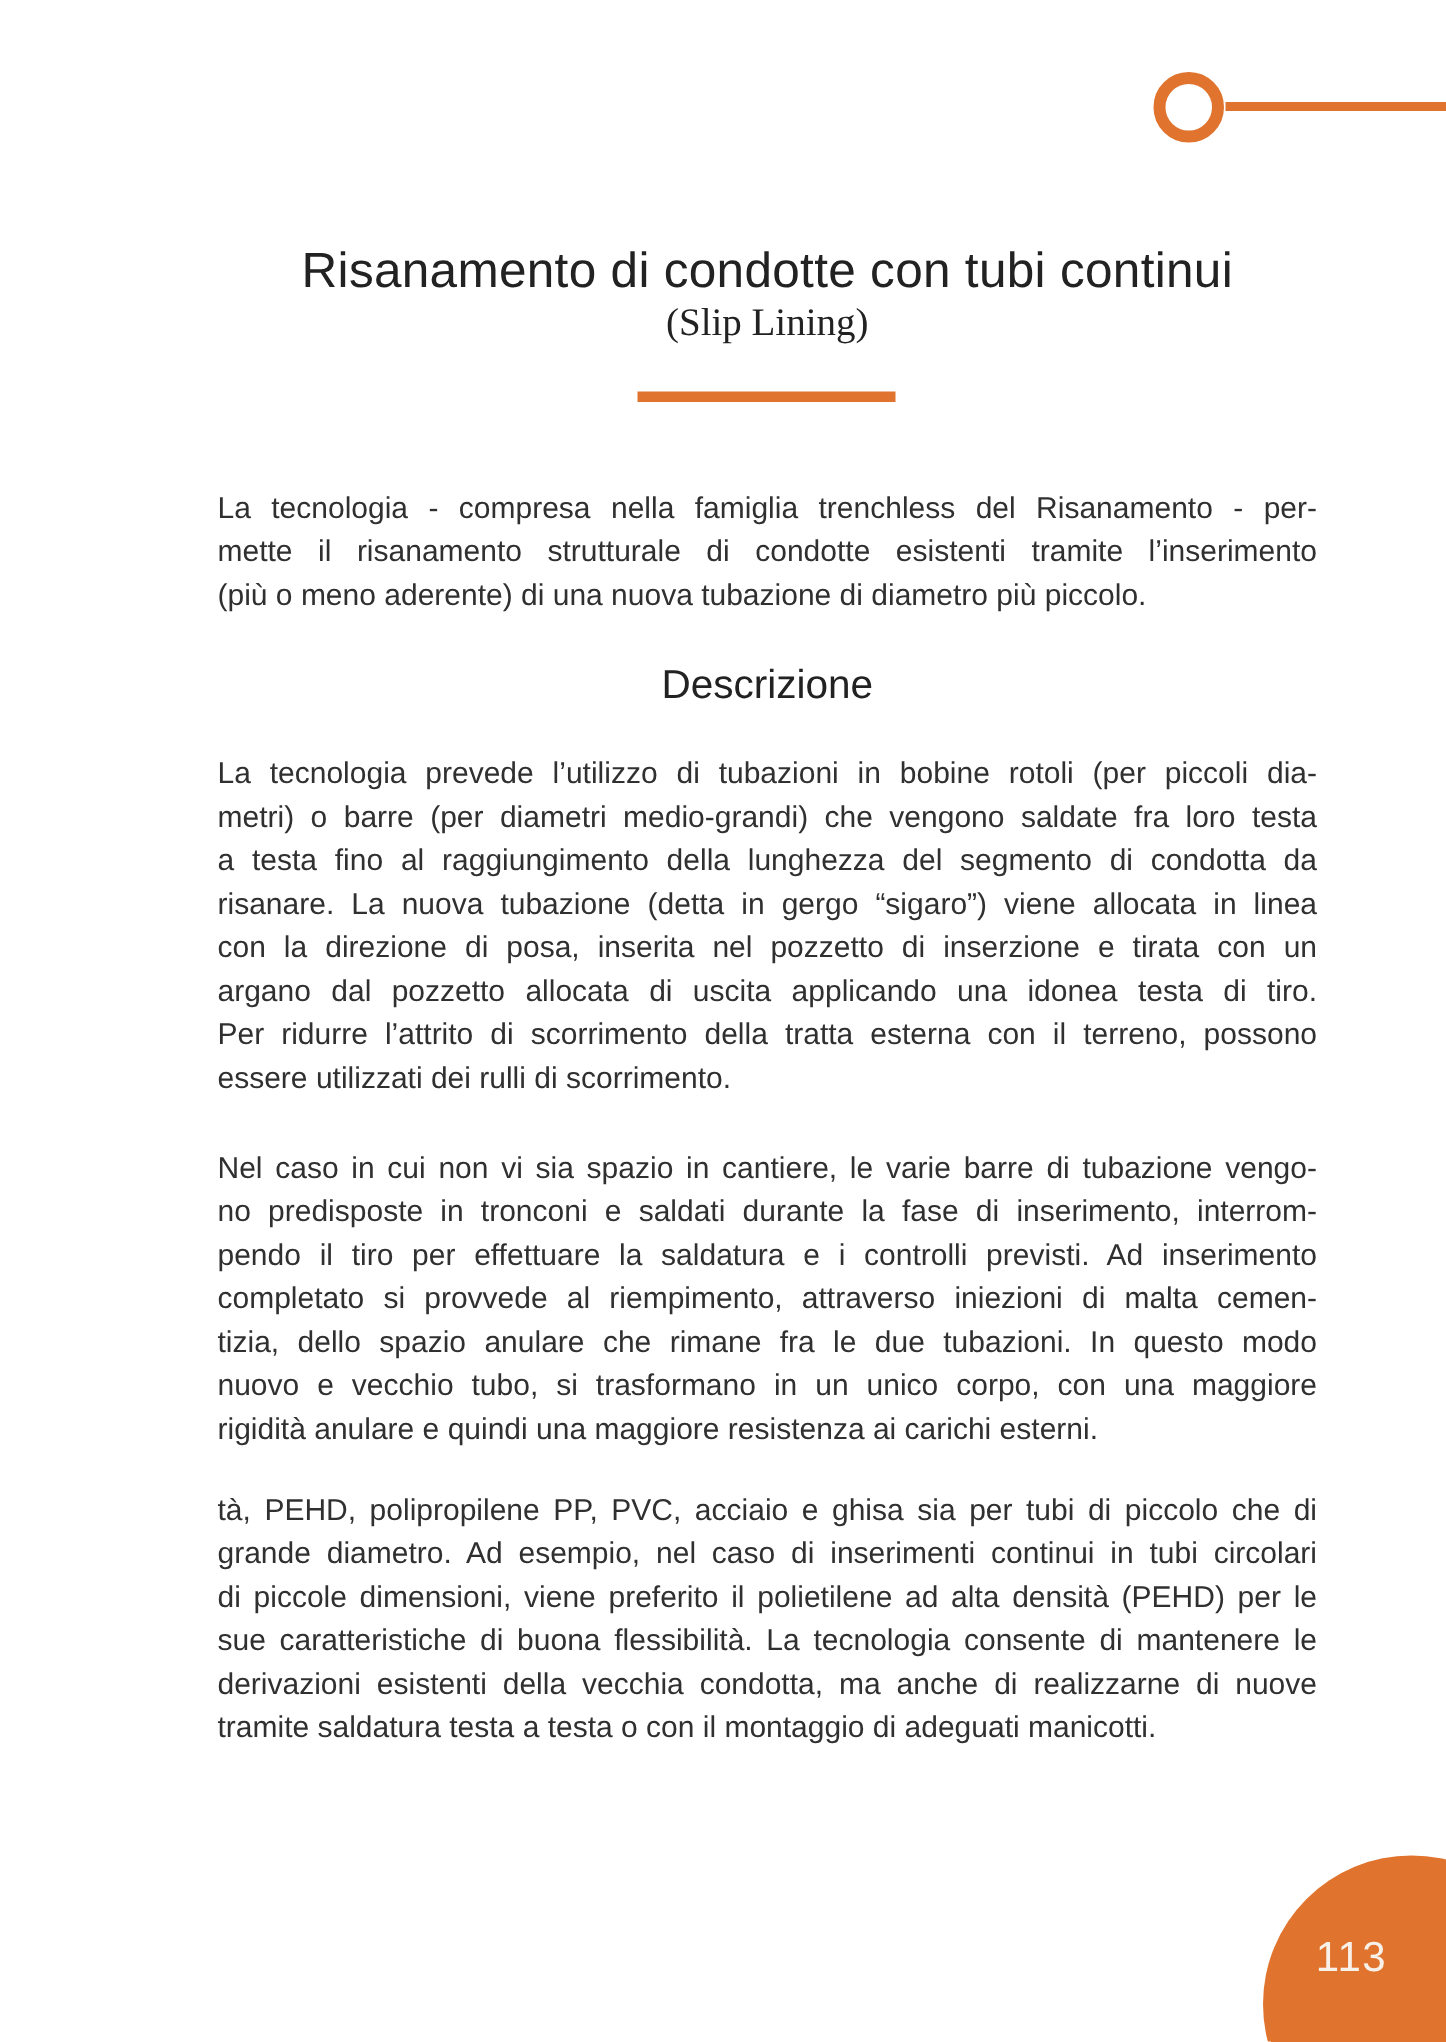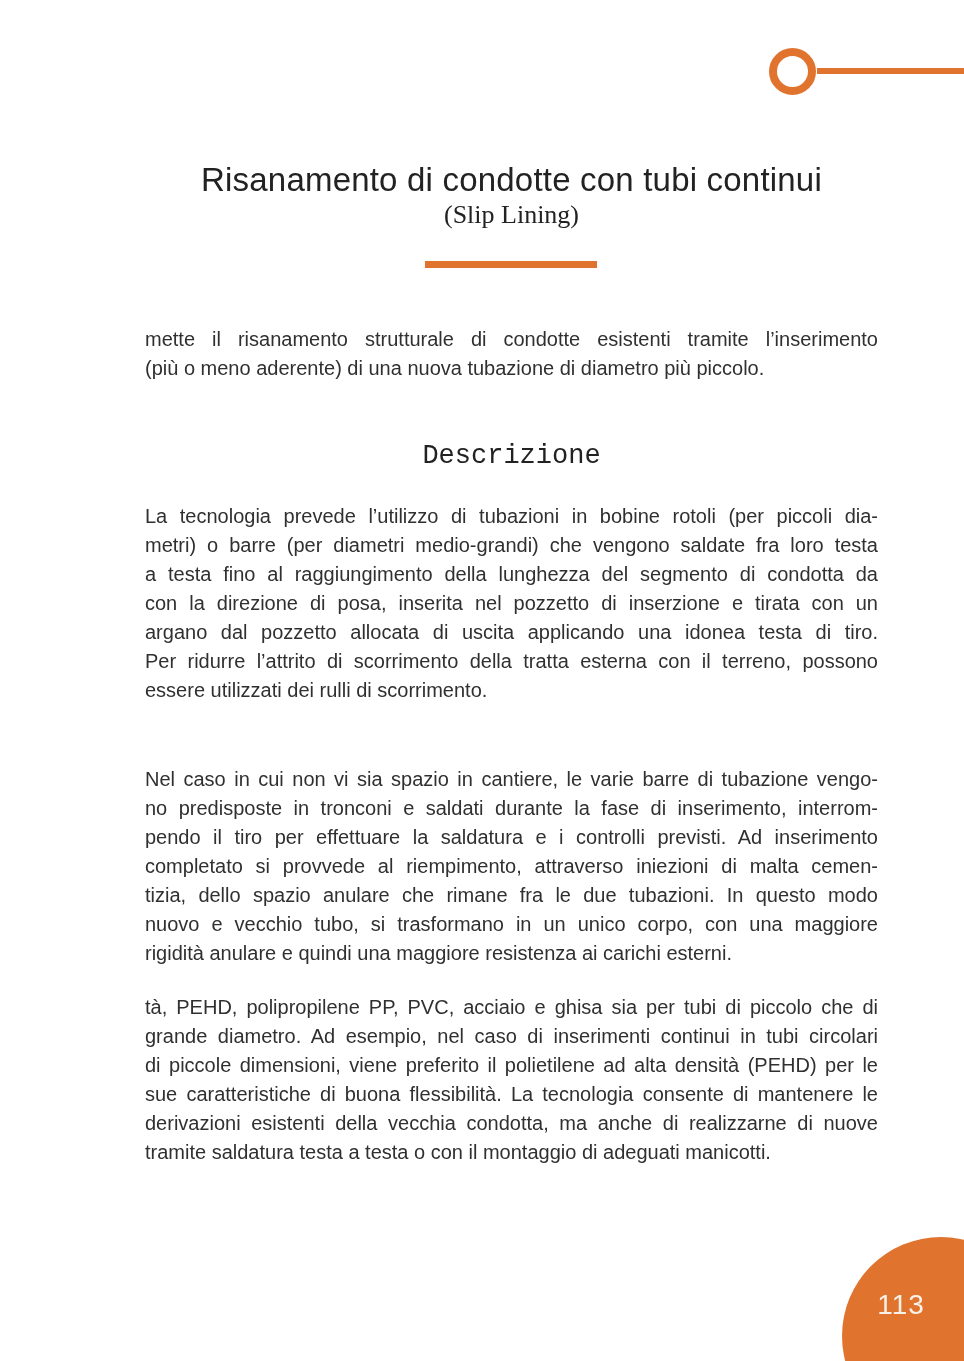--- a/index.html
+++ b/index.html
@@ -76,21 +76,20 @@
     text-align-last:left;
   }
   .intro{top:325px;}
   .section-heading{
     left:145px;top:441px;width:733px;
     text-align:center;
     font-size:27px;
     font-weight:400;
     color:var(--ink);
     margin:0;
-    font-family:Liberation Mono, monospace;
   }
   .para-1{top:502px;}
   .para-2{top:765px;}
   .para-3{top:993px;}
 
   
   .page-bubble{
     left:842px;top:1237px;
     width:198px;height:198px;
     border-radius:50%;
@@ -112,30 +111,32 @@
 <div class="abs deco-circle"></div>
 <div class="abs deco-line"></div>
 
 <div class="abs title-wrap">
   <h1 class="page-title">Risanamento di condotte con tubi continui</h1>
   <div class="page-subtitle">(Slip Lining)</div>
 </div>
 <div class="abs divider"></div>
 
 <div class="abs para intro">
+    <div class="line">La tecnologia - compresa nella famiglia trenchless del Risanamento - per-</div>
     <div class="line">mette il risanamento strutturale di condotte esistenti tramite l’inserimento</div>
     <div class="line last">(più o meno aderente) di una nuova tubazione di diametro più piccolo.</div>
   </div>
 
 <h2 class="abs section-heading">Descrizione</h2>
 
 <div class="abs para para-1">
     <div class="line">La tecnologia prevede l’utilizzo di tubazioni in bobine rotoli (per piccoli dia-</div>
     <div class="line">metri) o barre (per diametri medio-grandi) che vengono saldate fra loro testa</div>
     <div class="line">a testa fino al raggiungimento della lunghezza del segmento di condotta da</div>
+    <div class="line">risanare. La nuova tubazione (detta in gergo “sigaro”) viene allocata in linea</div>
     <div class="line">con la direzione di posa, inserita nel pozzetto di inserzione e tirata con un</div>
     <div class="line">argano dal pozzetto allocata di uscita applicando una idonea testa di tiro.</div>
     <div class="line">Per ridurre l’attrito di scorrimento della tratta esterna con il terreno, possono</div>
     <div class="line last">essere utilizzati dei rulli di scorrimento.</div>
   </div>
 <div class="abs para para-2">
     <div class="line">Nel caso in cui non vi sia spazio in cantiere, le varie barre di tubazione vengo-</div>
     <div class="line">no predisposte in tronconi e saldati durante la fase di inserimento, interrom-</div>
     <div class="line">pendo il tiro per effettuare la saldatura e i controlli previsti. Ad inserimento</div>
     <div class="line">completato si provvede al riempimento, attraverso iniezioni di malta cemen-</div>

